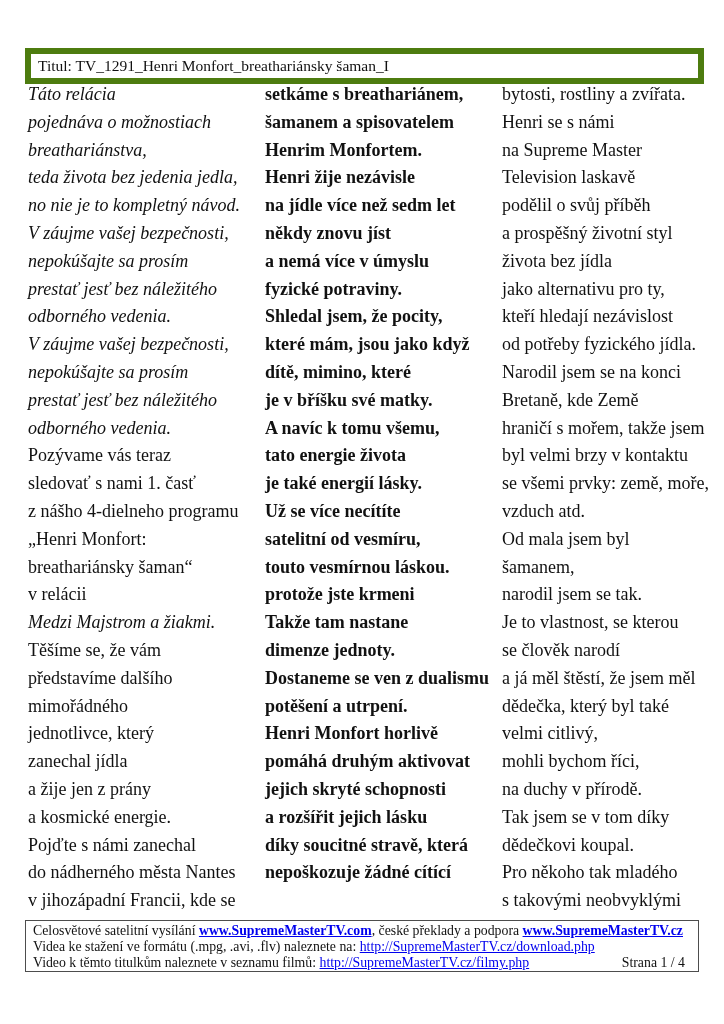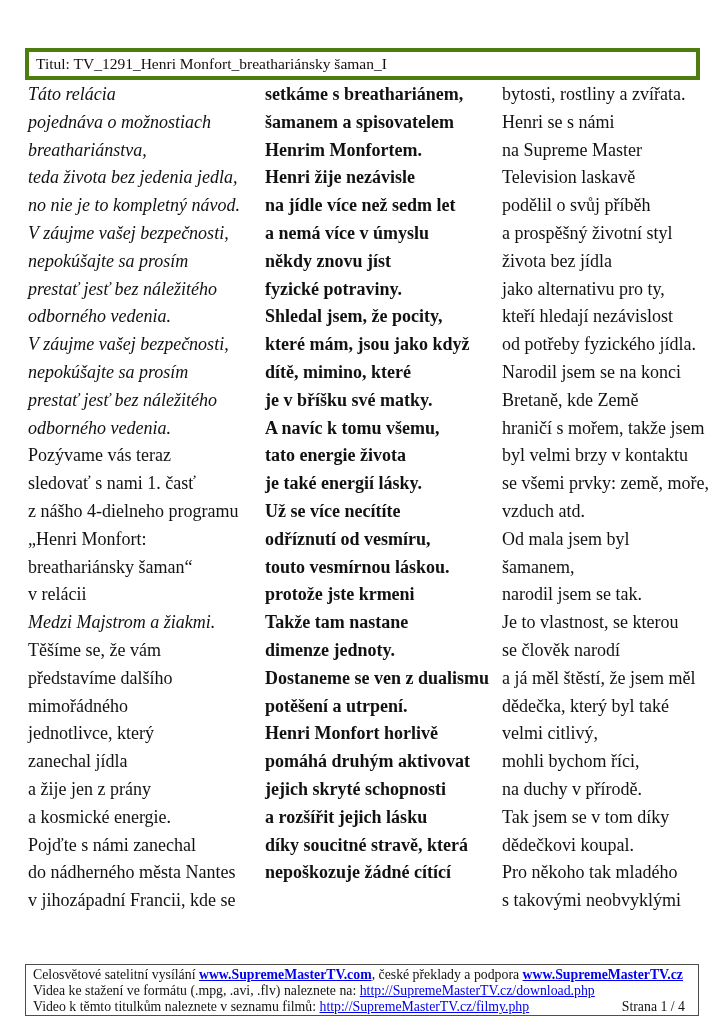--- a/index.html
+++ b/index.html
@@ -9,21 +9,21 @@
     color: #111111;
     position: relative;
     overflow: hidden;
   }
   .page { position: absolute; inset: 0; background: #ffffff; }
 
   .title-box {
     position: absolute;
     left: 25px; top: 48px;
     width: 660px; height: 24px;
-    border: 4px solid #4d7c0f;
+    border: 6px solid #4d7c0f;
     line-height: 24px;
     padding-left: 7px;
     font-size: 15.5px;
     white-space: nowrap;
   }
 
   .col {
     position: absolute;
     top: 84px;
     width: 235px;
@@ -40,21 +40,20 @@
   .line.italic { font-style: italic; }
 
   .footer-box {
     position: absolute;
     left: 25px; top: 920px;
     width: 658px; height: 48px;
     border: 1px solid #4d4d4d;
     padding: 2px 7px 0 7px;
     font-size: 13.8px;
     line-height: 16.2px;
-    margin-top: 44px;
   }
   .f-line { display: flex; white-space: pre; }
   .f-line a.link {
     color: var(--link-color, #0000EE);
     text-decoration: underline;
     cursor: pointer;
   }
   .f-line a.link.bold { font-weight: bold; }
   .page-num { margin-left: auto; padding-right: 6px; text-align: center; }
 </style>
@@ -96,32 +95,32 @@
       <div class="line">Pojďte s námi zanechal</div>
       <div class="line">do nádherného města Nantes</div>
       <div class="line">v jihozápadní Francii, kde se</div>
     </div>
   <div class="col col-1">
       <div class="line">setkáme s breathariánem,</div>
       <div class="line">šamanem a spisovatelem</div>
       <div class="line">Henrim Monfortem.</div>
       <div class="line">Henri žije nezávisle</div>
       <div class="line">na jídle více než sedm let</div>
+      <div class="line">někdy znovu jíst</div>
       <div class="line">a nemá více v úmyslu</div>
-      <div class="line">někdy znovu jíst</div>
       <div class="line">fyzické potraviny.</div>
       <div class="line">Shledal jsem, že pocity,</div>
       <div class="line">které mám, jsou jako když</div>
       <div class="line">dítě, mimino, které</div>
       <div class="line">je v bříšku své matky.</div>
       <div class="line">A navíc k tomu všemu,</div>
       <div class="line">tato energie života</div>
       <div class="line">je také energií lásky.</div>
       <div class="line">Už se více necítíte</div>
-      <div class="line">odříznutí od vesmíru,</div>
+      <div class="line">satelitní od vesmíru,</div>
       <div class="line">touto vesmírnou láskou.</div>
       <div class="line">protože jste krmeni</div>
       <div class="line">Takže tam nastane</div>
       <div class="line">dimenze jednoty.</div>
       <div class="line">Dostaneme se ven z dualismu</div>
       <div class="line">potěšení a utrpení.</div>
       <div class="line">Henri Monfort horlivě</div>
       <div class="line">pomáhá druhým aktivovat</div>
       <div class="line">jejich skryté schopnosti</div>
       <div class="line">a rozšířit jejich lásku</div>

